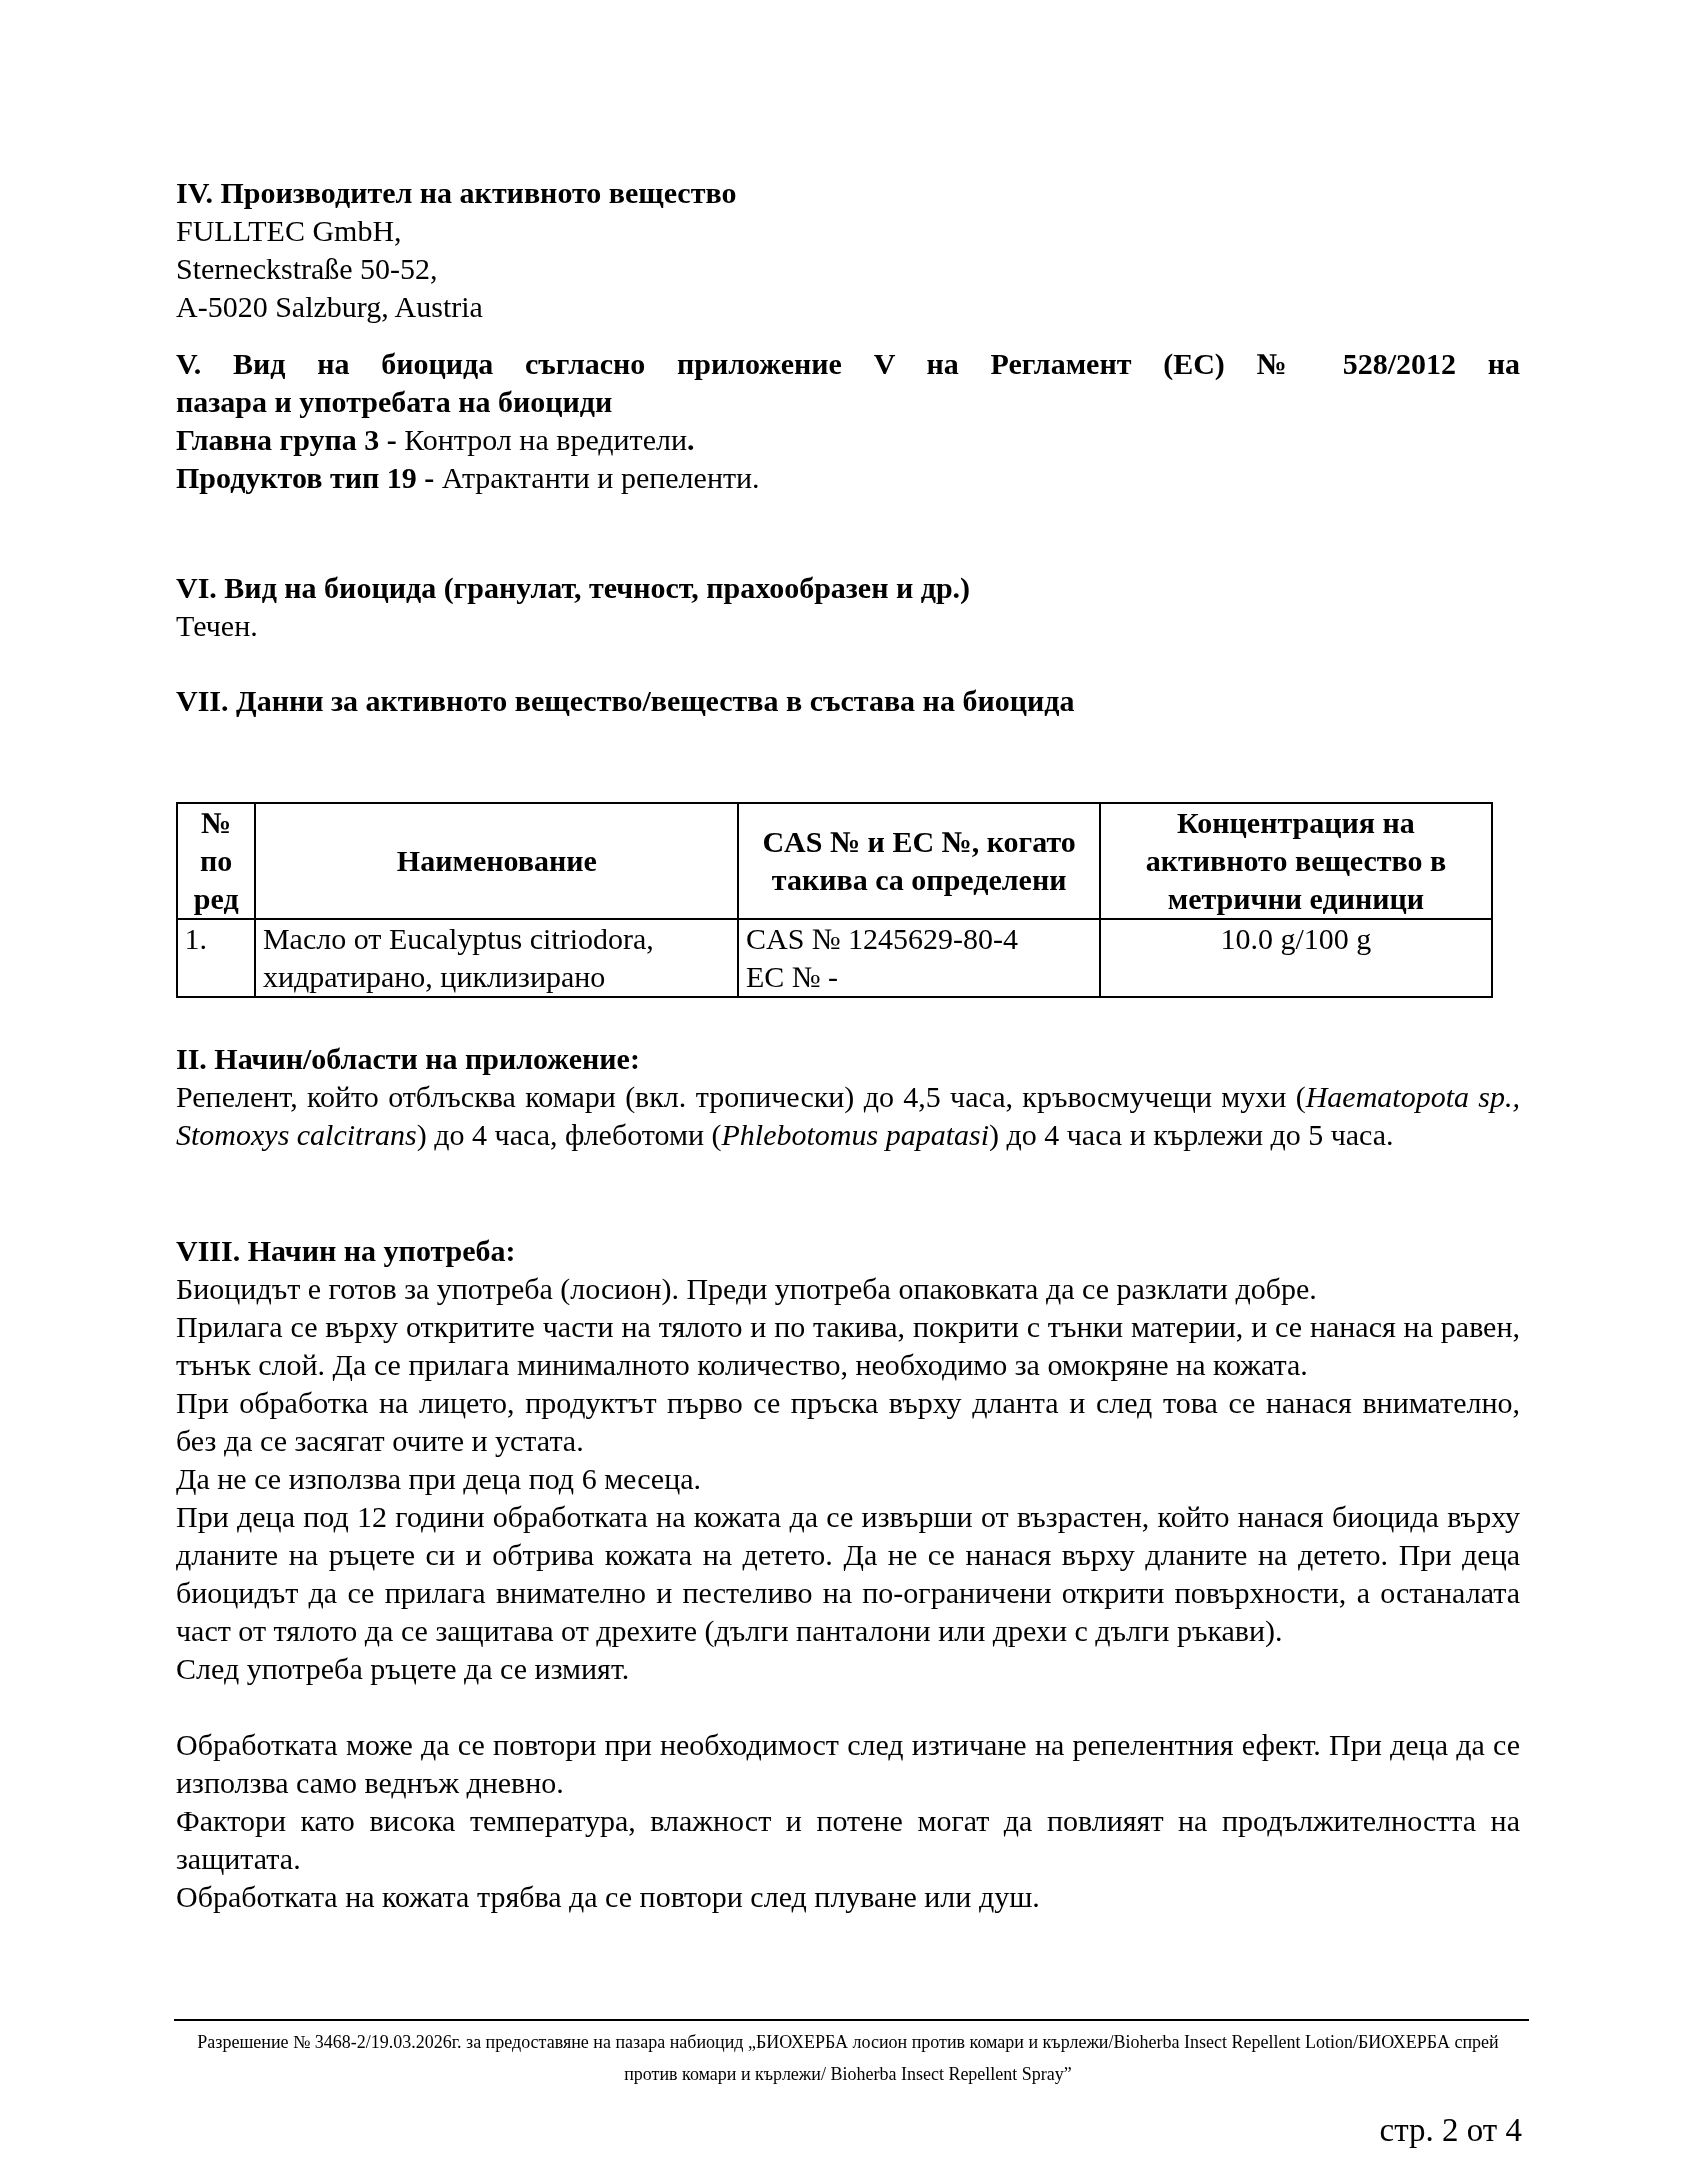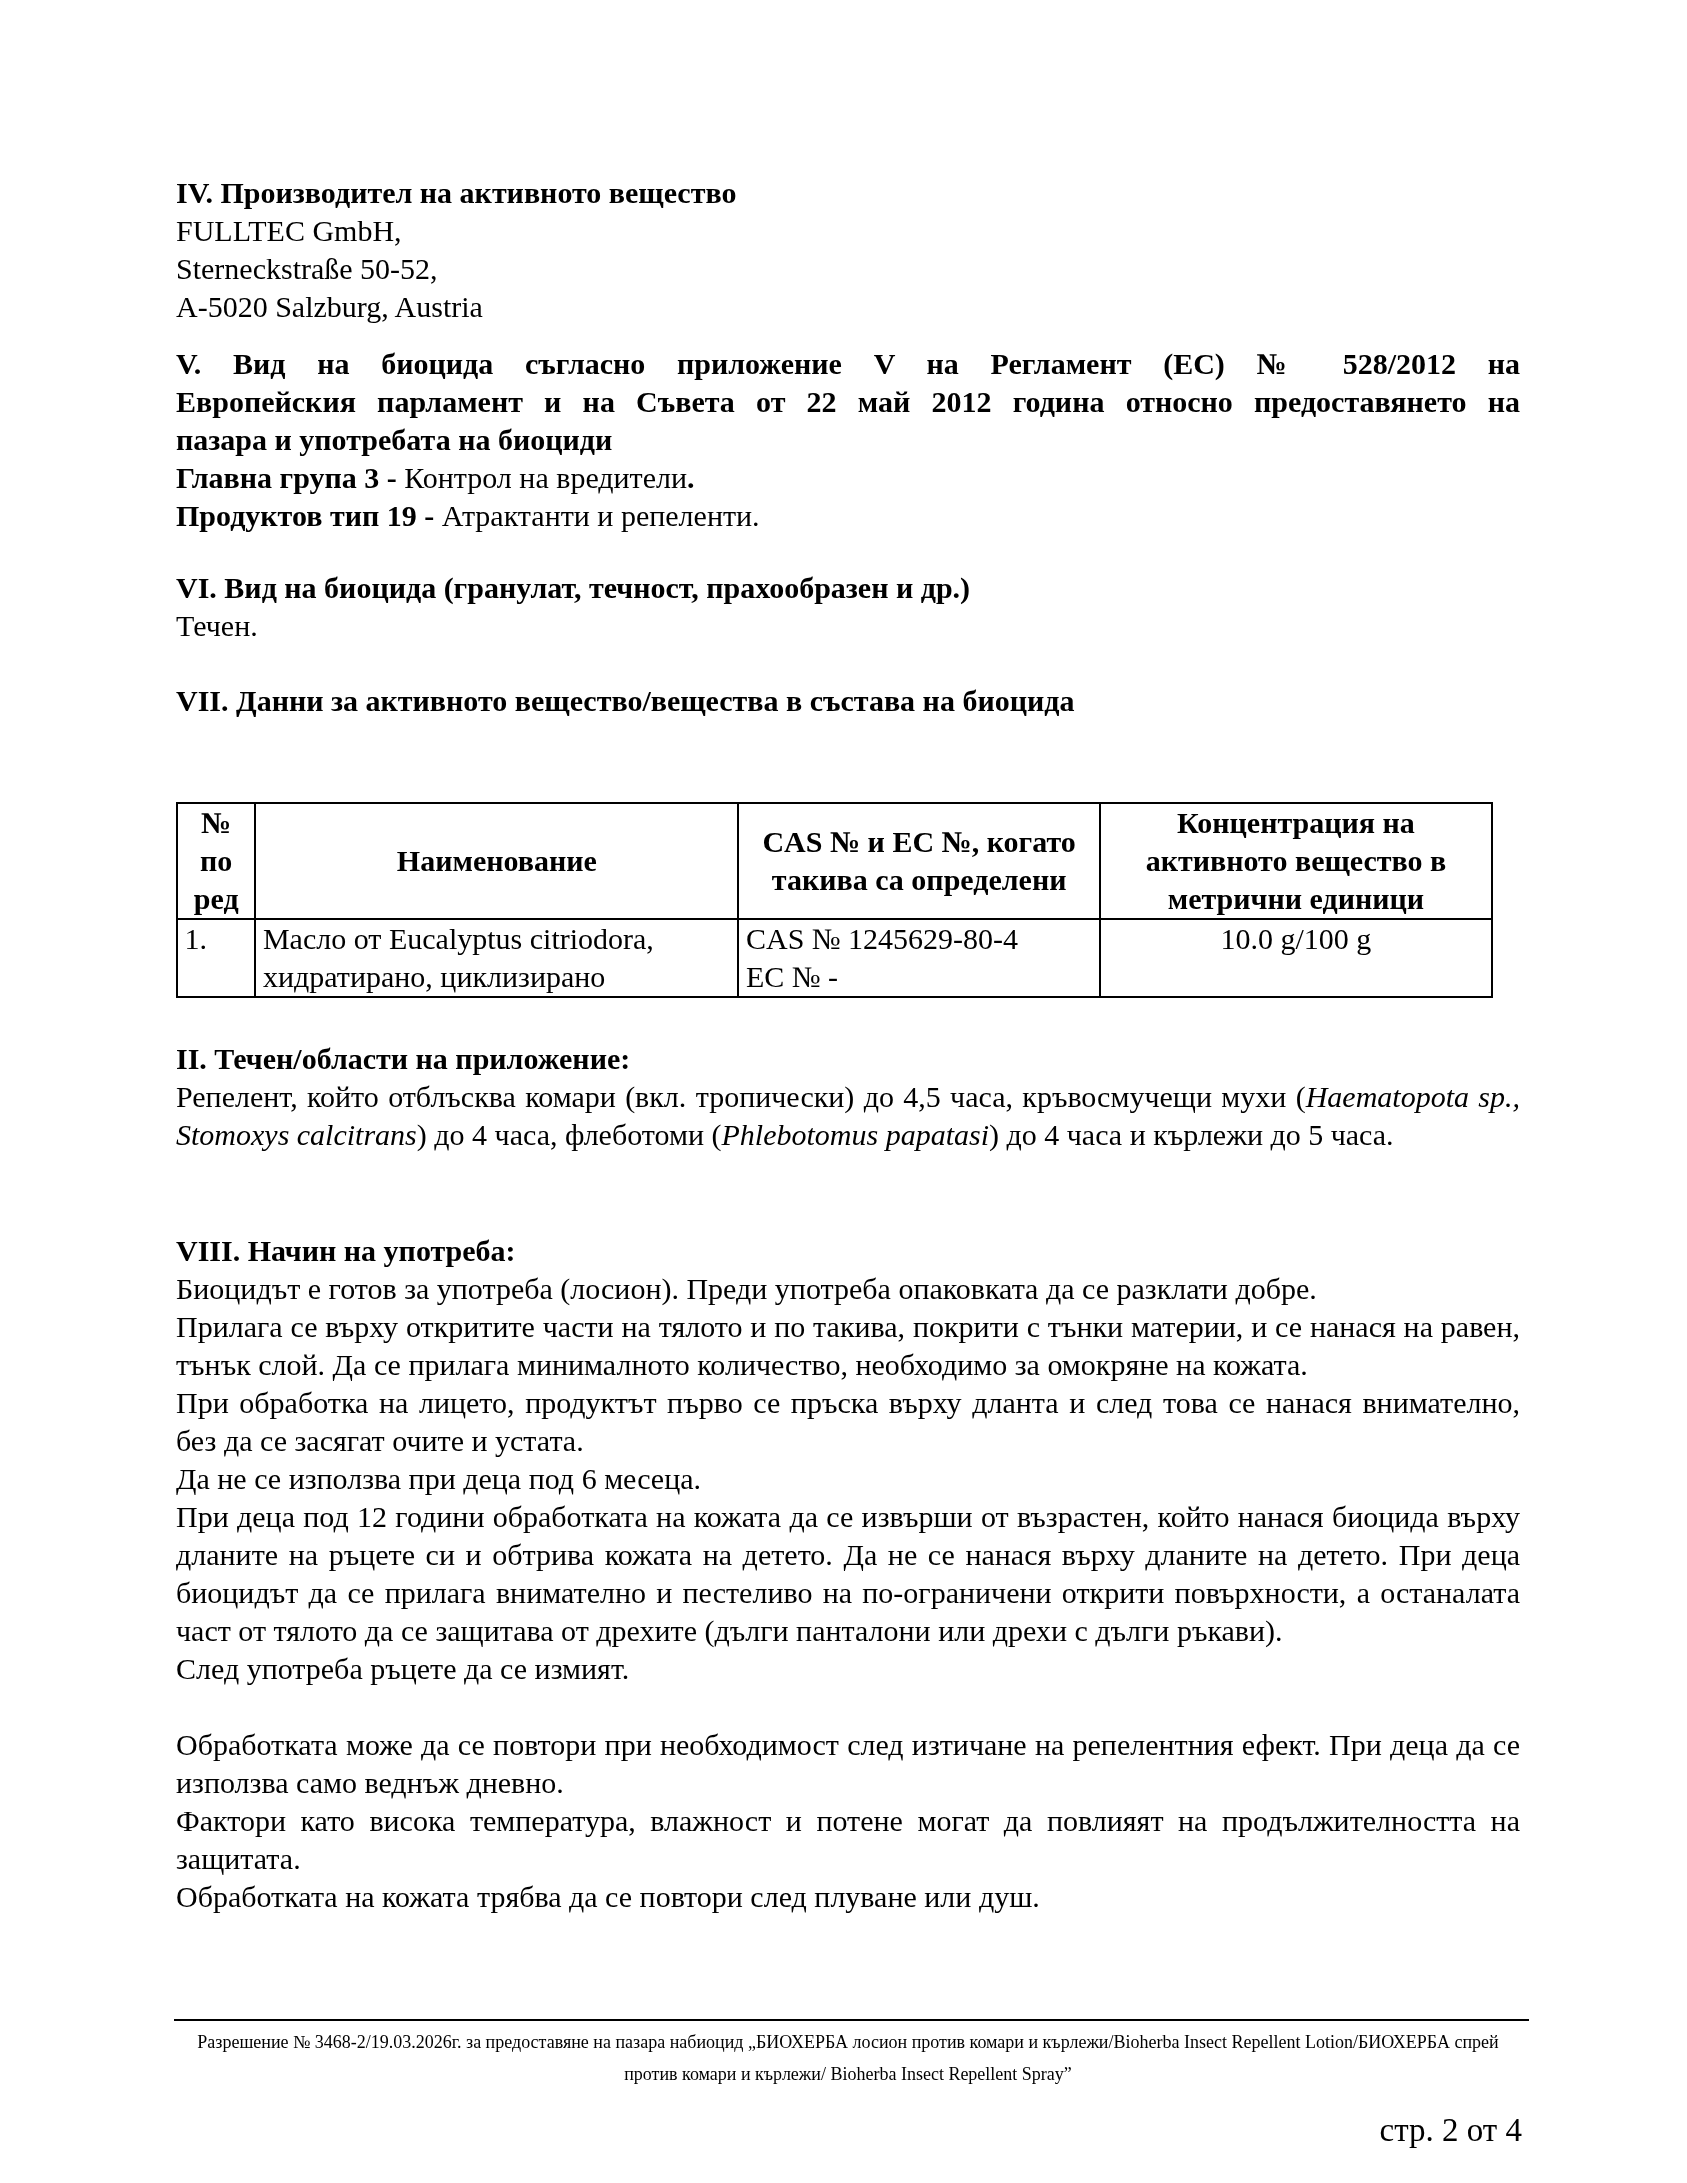--- a/index.html
+++ b/index.html
@@ -38,21 +38,20 @@
 
   <div class="block" style="top:174px;">
     <p class="b">IV. Производител на активното вещество</p>
     <p>FULLTEC GmbH,</p>
     <p>Sterneckstraße 50-52,</p>
     <p>A-5020 Salzburg, Austria</p>
   </div>
 
   <div class="block" style="top:345px;">
     <p class="b justall">V. Вид на биоцида съгласно приложение V на Регламент (ЕС) № 528/2012 на</p>
-    <p class="b justall">Европейския парламент и на Съвета от 22 май 2012 година относно предоставянето на</p>
     <p class="b">пазара и употребата на биоциди</p>
     <p><span class="b">Главна група 3 - </span><span>Контрол на вредители</span><span class="b">.</span></p>
     <p><span class="b">Продуктов тип 19 - </span><span>Атрактанти и репеленти.</span></p>
   </div>
 
   <div class="block" style="top:569px;">
     <p class="b">VI. Вид на биоцида (гранулат, течност, прахообразен и др.)</p>
     <p>Течен.</p>
   </div>
 
@@ -79,21 +78,21 @@
       <td>
         <div>CAS № 1245629-80-4</div>
         <div>ЕС № -</div>
       </td>
       <td style="text-align:center;">10.0 g/100 g</td>
     </tr>
   </tbody>
     </table>
 
   <div class="block" style="top:1040px;">
-    <p class="b">II. Течен/области на приложение:</p>
+    <p class="b">II. Начин/области на приложение:</p>
     <p class="just" id="app-text"><span>Репелент, който отблъсква комари (вкл. тропически) до 4,5 часа, кръвосмучещи мухи (</span><span class="i">Haematopota sp., Stomoxys calcitrans</span><span>) до 4 часа, флеботоми (</span><span class="i">Phlebotomus papatasi</span><span>) до 4 часа и кърлежи до 5 часа.</span></p>
   </div>
 
   <div class="block" style="top:1232px;">
     <p class="b">VIII. Начин на употреба:</p>
     <p class="just">Биоцидът е готов за употреба (лосион). Преди употреба опаковката да се разклати добре.</p>
     <p class="just">Прилага се върху откритите части на тялото и по такива, покрити с тънки материи, и се нанася на равен, тънък слой. Да се прилага минималното количество, необходимо за омокряне на кожата.</p>
     <p class="just">При обработка на лицето, продуктът първо се пръска върху дланта и след това се нанася внимателно, без да се засягат очите и устата.</p>
     <p class="just">Да не се използва при деца под 6 месеца.</p>
     <p class="just">При деца под 12 години обработката на кожата да се извърши от възрастен, който нанася биоцида върху дланите на ръцете си и обтрива кожата на детето. Да не се нанася върху дланите на детето. При деца биоцидът да се прилага внимателно и пестеливо на по-ограничени открити повърхности, а останалата част от тялото да се защитава от дрехите (дълги панталони или дрехи с дълги ръкави).</p>

